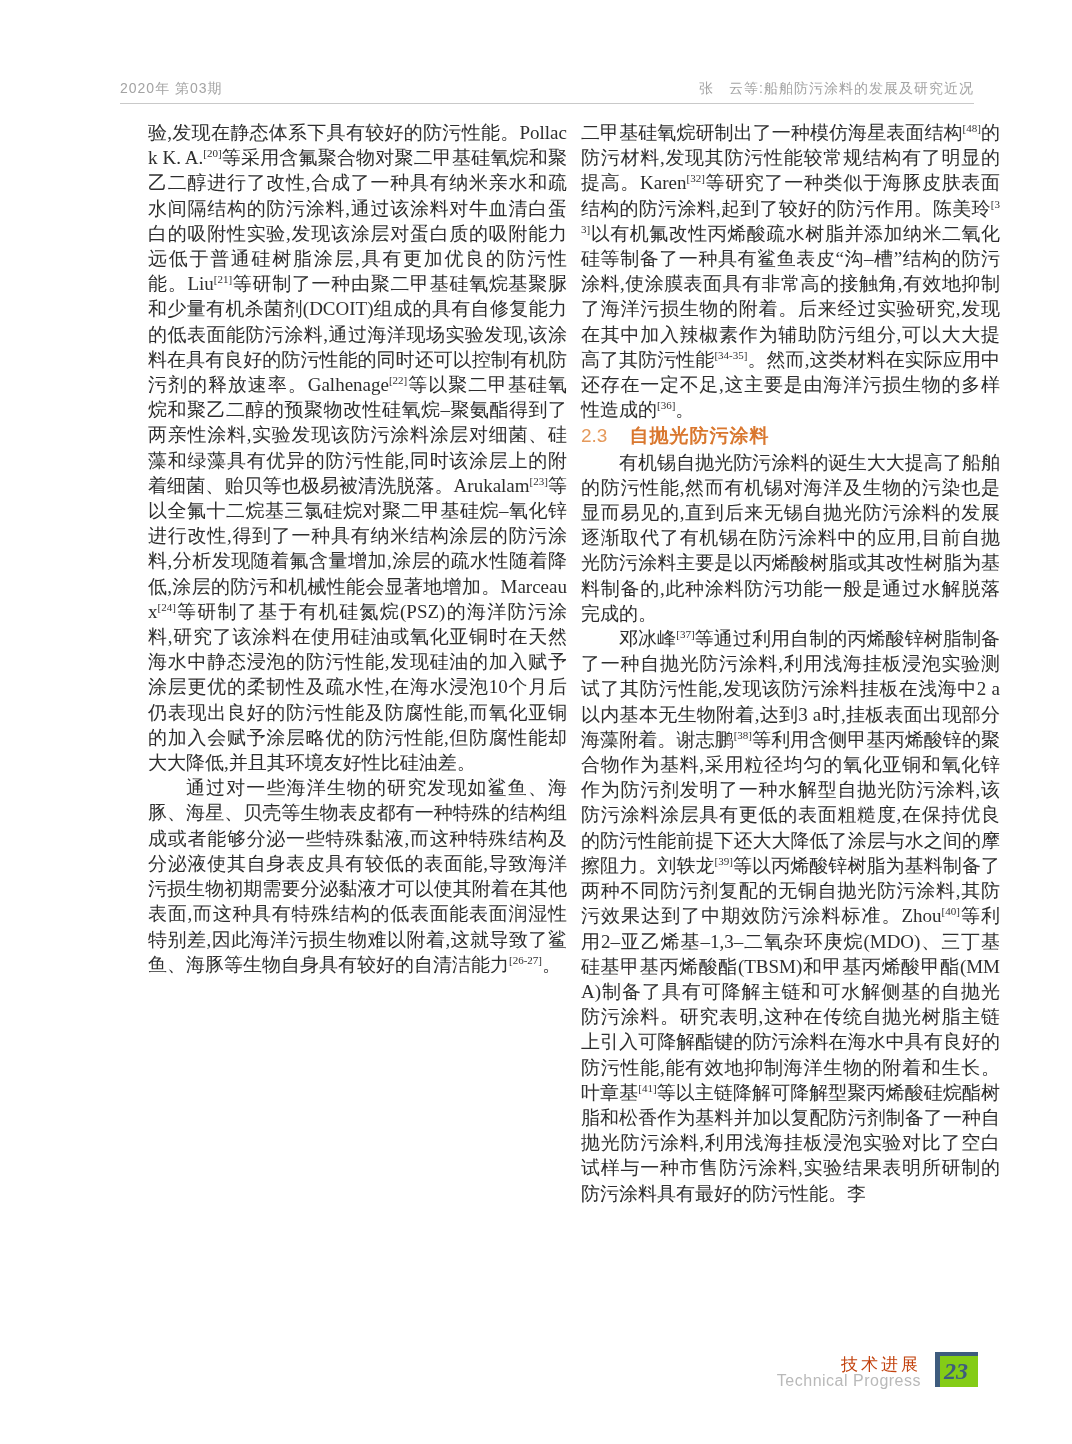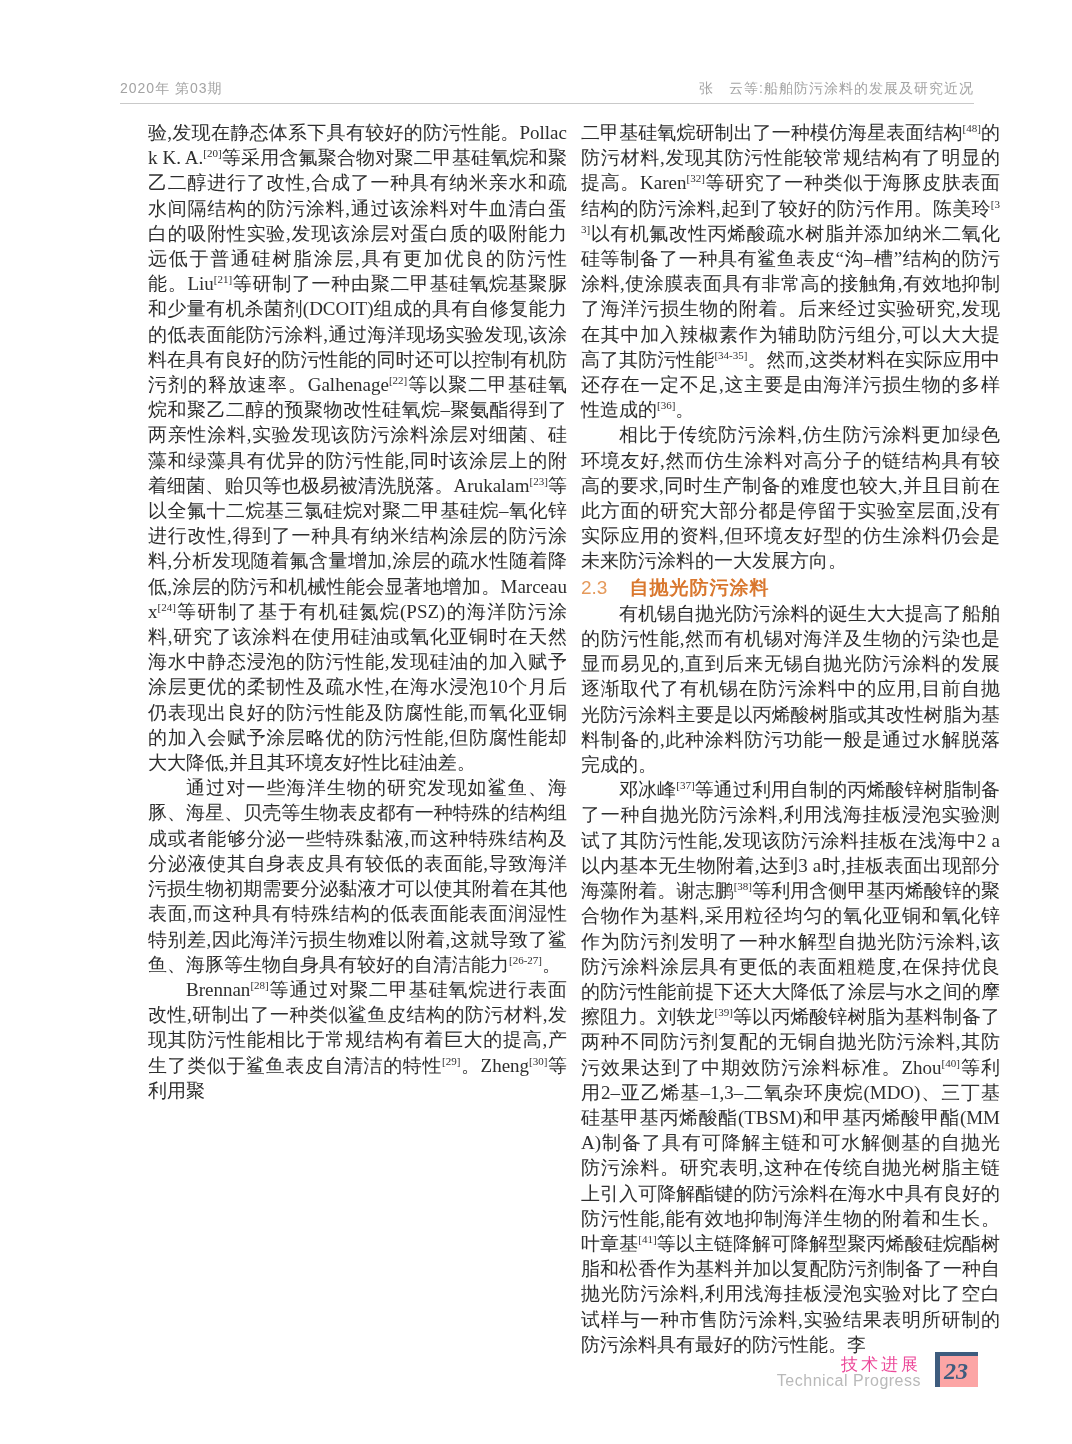--- a/index.html
+++ b/index.html
@@ -73,40 +73,40 @@
     display: flex;
     align-items: flex-start;
   }
   .footer-labels {
     text-align: right;
     font-family: "Liberation Sans", "DejaVu Sans", sans-serif;
     margin-top: 3px;
   }
   .footer-cn {
     font-size: 17px;
-    color: #ec4899;
+    color: #c2410c;
     letter-spacing: 3px;
     line-height: 19px;
   }
   .footer-en {
     font-size: 16px;
     color: #b9b9b9;
     letter-spacing: 0.5px;
     line-height: 13px;
   }
   .page-num-box {
     margin-left: 14px;
     border-top: 4px solid #3e5c7e;
     border-left: 5px solid #3e5c7e;
     width: 34px;
     height: 31px;
     display: flex;
     align-items: center;
     padding-left: 4px;
-    background: #fca5a5;
+    background: #84cc16;
   }
   .page-num {
     font-family: "Liberation Serif", "DejaVu Serif", serif;
     font-style: italic;
     font-weight: bold;
     font-size: 24px;
     color: #3e5c7e;
   }
 </style>
 </head>
@@ -116,25 +116,23 @@
 
   <div class="page-header">
     <span>2020年 第03期</span>
     <span>张　云等:船舶防污涂料的发展及研究近况</span>
   </div>
 
   <div class="content">
     <div class="col" id="col-left">
         <p class="para">验,发现在静态体系下具有较好的防污性能。Pollack K. A.<sup>[20]</sup>等采用含氟聚合物对聚二甲基硅氧烷和聚乙二醇进行了改性,合成了一种具有纳米亲水和疏水间隔结构的防污涂料,通过该涂料对牛血清白蛋白的吸附性实验,发现该涂层对蛋白质的吸附能力远低于普通硅树脂涂层,具有更加优良的防污性能。Liu<sup>[21]</sup>等研制了一种由聚二甲基硅氧烷基聚脲和少量有机杀菌剂(DCOIT)组成的具有自修复能力的低表面能防污涂料,通过海洋现场实验发现,该涂料在具有良好的防污性能的同时还可以控制有机防污剂的释放速率。Galhenage<sup>[22]</sup>等以聚二甲基硅氧烷和聚乙二醇的预聚物改性硅氧烷–聚氨酯得到了两亲性涂料,实验发现该防污涂料涂层对细菌、硅藻和绿藻具有优异的防污性能,同时该涂层上的附着细菌、贻贝等也极易被清洗脱落。Arukalam<sup>[23]</sup>等以全氟十二烷基三氯硅烷对聚二甲基硅烷–氧化锌进行改性,得到了一种具有纳米结构涂层的防污涂料,分析发现随着氟含量增加,涂层的疏水性随着降低,涂层的防污和机械性能会显著地增加。Marceaux<sup>[24]</sup>等研制了基于有机硅氮烷(PSZ)的海洋防污涂料,研究了该涂料在使用硅油或氧化亚铜时在天然海水中静态浸泡的防污性能,发现硅油的加入赋予涂层更优的柔韧性及疏水性,在海水浸泡10个月后仍表现出良好的防污性能及防腐性能,而氧化亚铜的加入会赋予涂层略优的防污性能,但防腐性能却大大降低,并且其环境友好性比硅油差。</p>
         <p class="para indent">通过对一些海洋生物的研究发现如鲨鱼、海豚、海星、贝壳等生物表皮都有一种特殊的结构组成或者能够分泌一些特殊黏液,而这种特殊结构及分泌液使其自身表皮具有较低的表面能,导致海洋污损生物初期需要分泌黏液才可以使其附着在其他表面,而这种具有特殊结构的低表面能表面润湿性特别差,因此海洋污损生物难以附着,这就导致了鲨鱼、海豚等生物自身具有较好的自清洁能力<sup>[26-27]</sup>。</p>
-        <p class="para indent">Brennan<sup>[28]</sup>等通过对聚二甲基硅氧烷进行表面改性,研制出了一种类似鲨鱼皮结构的防污材料,发现其防污性能相比于常规结构有着巨大的提高,产生了类似于鲨鱼表皮自清洁的特性<sup>[29]</sup>。Zheng<sup>[30]</sup>等利用聚</p>
       </div>
     <div class="col" id="col-right">
         <p class="para">二甲基硅氧烷研制出了一种模仿海星表面结构<sup>[48]</sup>的防污材料,发现其防污性能较常规结构有了明显的提高。Karen<sup>[32]</sup>等研究了一种类似于海豚皮肤表面结构的防污涂料,起到了较好的防污作用。陈美玲<sup>[33]</sup>以有机氟改性丙烯酸疏水树脂并添加纳米二氧化硅等制备了一种具有鲨鱼表皮“沟–槽”结构的防污涂料,使涂膜表面具有非常高的接触角,有效地抑制了海洋污损生物的附着。后来经过实验研究,发现在其中加入辣椒素作为辅助防污组分,可以大大提高了其防污性能<sup>[34-35]</sup>。然而,这类材料在实际应用中还存在一定不足,这主要是由海洋污损生物的多样性造成的<sup>[36]</sup>。</p>
-        <p class="para indent">相比于传统防污涂料,仿生防污涂料更加绿色环境友好,然而仿生涂料对高分子的链结构具有较高的要求,同时生产制备的难度也较大,并且目前在此方面的研究大部分都是停留于实验室层面,没有实际应用的资料,但环境友好型的仿生涂料仍会是未来防污涂料的一大发展方向。</p>
         <div class="sec-heading"><span class="sec-num">2.3</span><span class="sec-title">自抛光防污涂料</span></div>
         <p class="para indent">有机锡自抛光防污涂料的诞生大大提高了船舶的防污性能,然而有机锡对海洋及生物的污染也是显而易见的,直到后来无锡自抛光防污涂料的发展逐渐取代了有机锡在防污涂料中的应用,目前自抛光防污涂料主要是以丙烯酸树脂或其改性树脂为基料制备的,此种涂料防污功能一般是通过水解脱落完成的。</p>
         <p class="para indent">邓冰峰<sup>[37]</sup>等通过利用自制的丙烯酸锌树脂制备了一种自抛光防污涂料,利用浅海挂板浸泡实验测试了其防污性能,发现该防污涂料挂板在浅海中2 a以内基本无生物附着,达到3 a时,挂板表面出现部分海藻附着。谢志鹏<sup>[38]</sup>等利用含侧甲基丙烯酸锌的聚合物作为基料,采用粒径均匀的氧化亚铜和氧化锌作为防污剂发明了一种水解型自抛光防污涂料,该防污涂料涂层具有更低的表面粗糙度,在保持优良的防污性能前提下还大大降低了涂层与水之间的摩擦阻力。刘轶龙<sup>[39]</sup>等以丙烯酸锌树脂为基料制备了两种不同防污剂复配的无铜自抛光防污涂料,其防污效果达到了中期效防污涂料标准。Zhou<sup>[40]</sup>等利用2–亚乙烯基–1,3–二氧杂环庚烷(MDO)、三丁基硅基甲基丙烯酸酯(TBSM)和甲基丙烯酸甲酯(MMA)制备了具有可降解主链和可水解侧基的自抛光防污涂料。研究表明,这种在传统自抛光树脂主链上引入可降解酯键的防污涂料在海水中具有良好的防污性能,能有效地抑制海洋生物的附着和生长。叶章基<sup>[41]</sup>等以主链降解可降解型聚丙烯酸硅烷酯树脂和松香作为基料并加以复配防污剂制备了一种自抛光防污涂料,利用浅海挂板浸泡实验对比了空白试样与一种市售防污涂料,实验结果表明所研制的防污涂料具有最好的防污性能。李</p>
       </div>
   </div>
 
   <div class="page-footer">
     <div class="footer-labels">
       <div class="footer-cn">技术进展</div>
       <div class="footer-en">Technical Progress</div>

